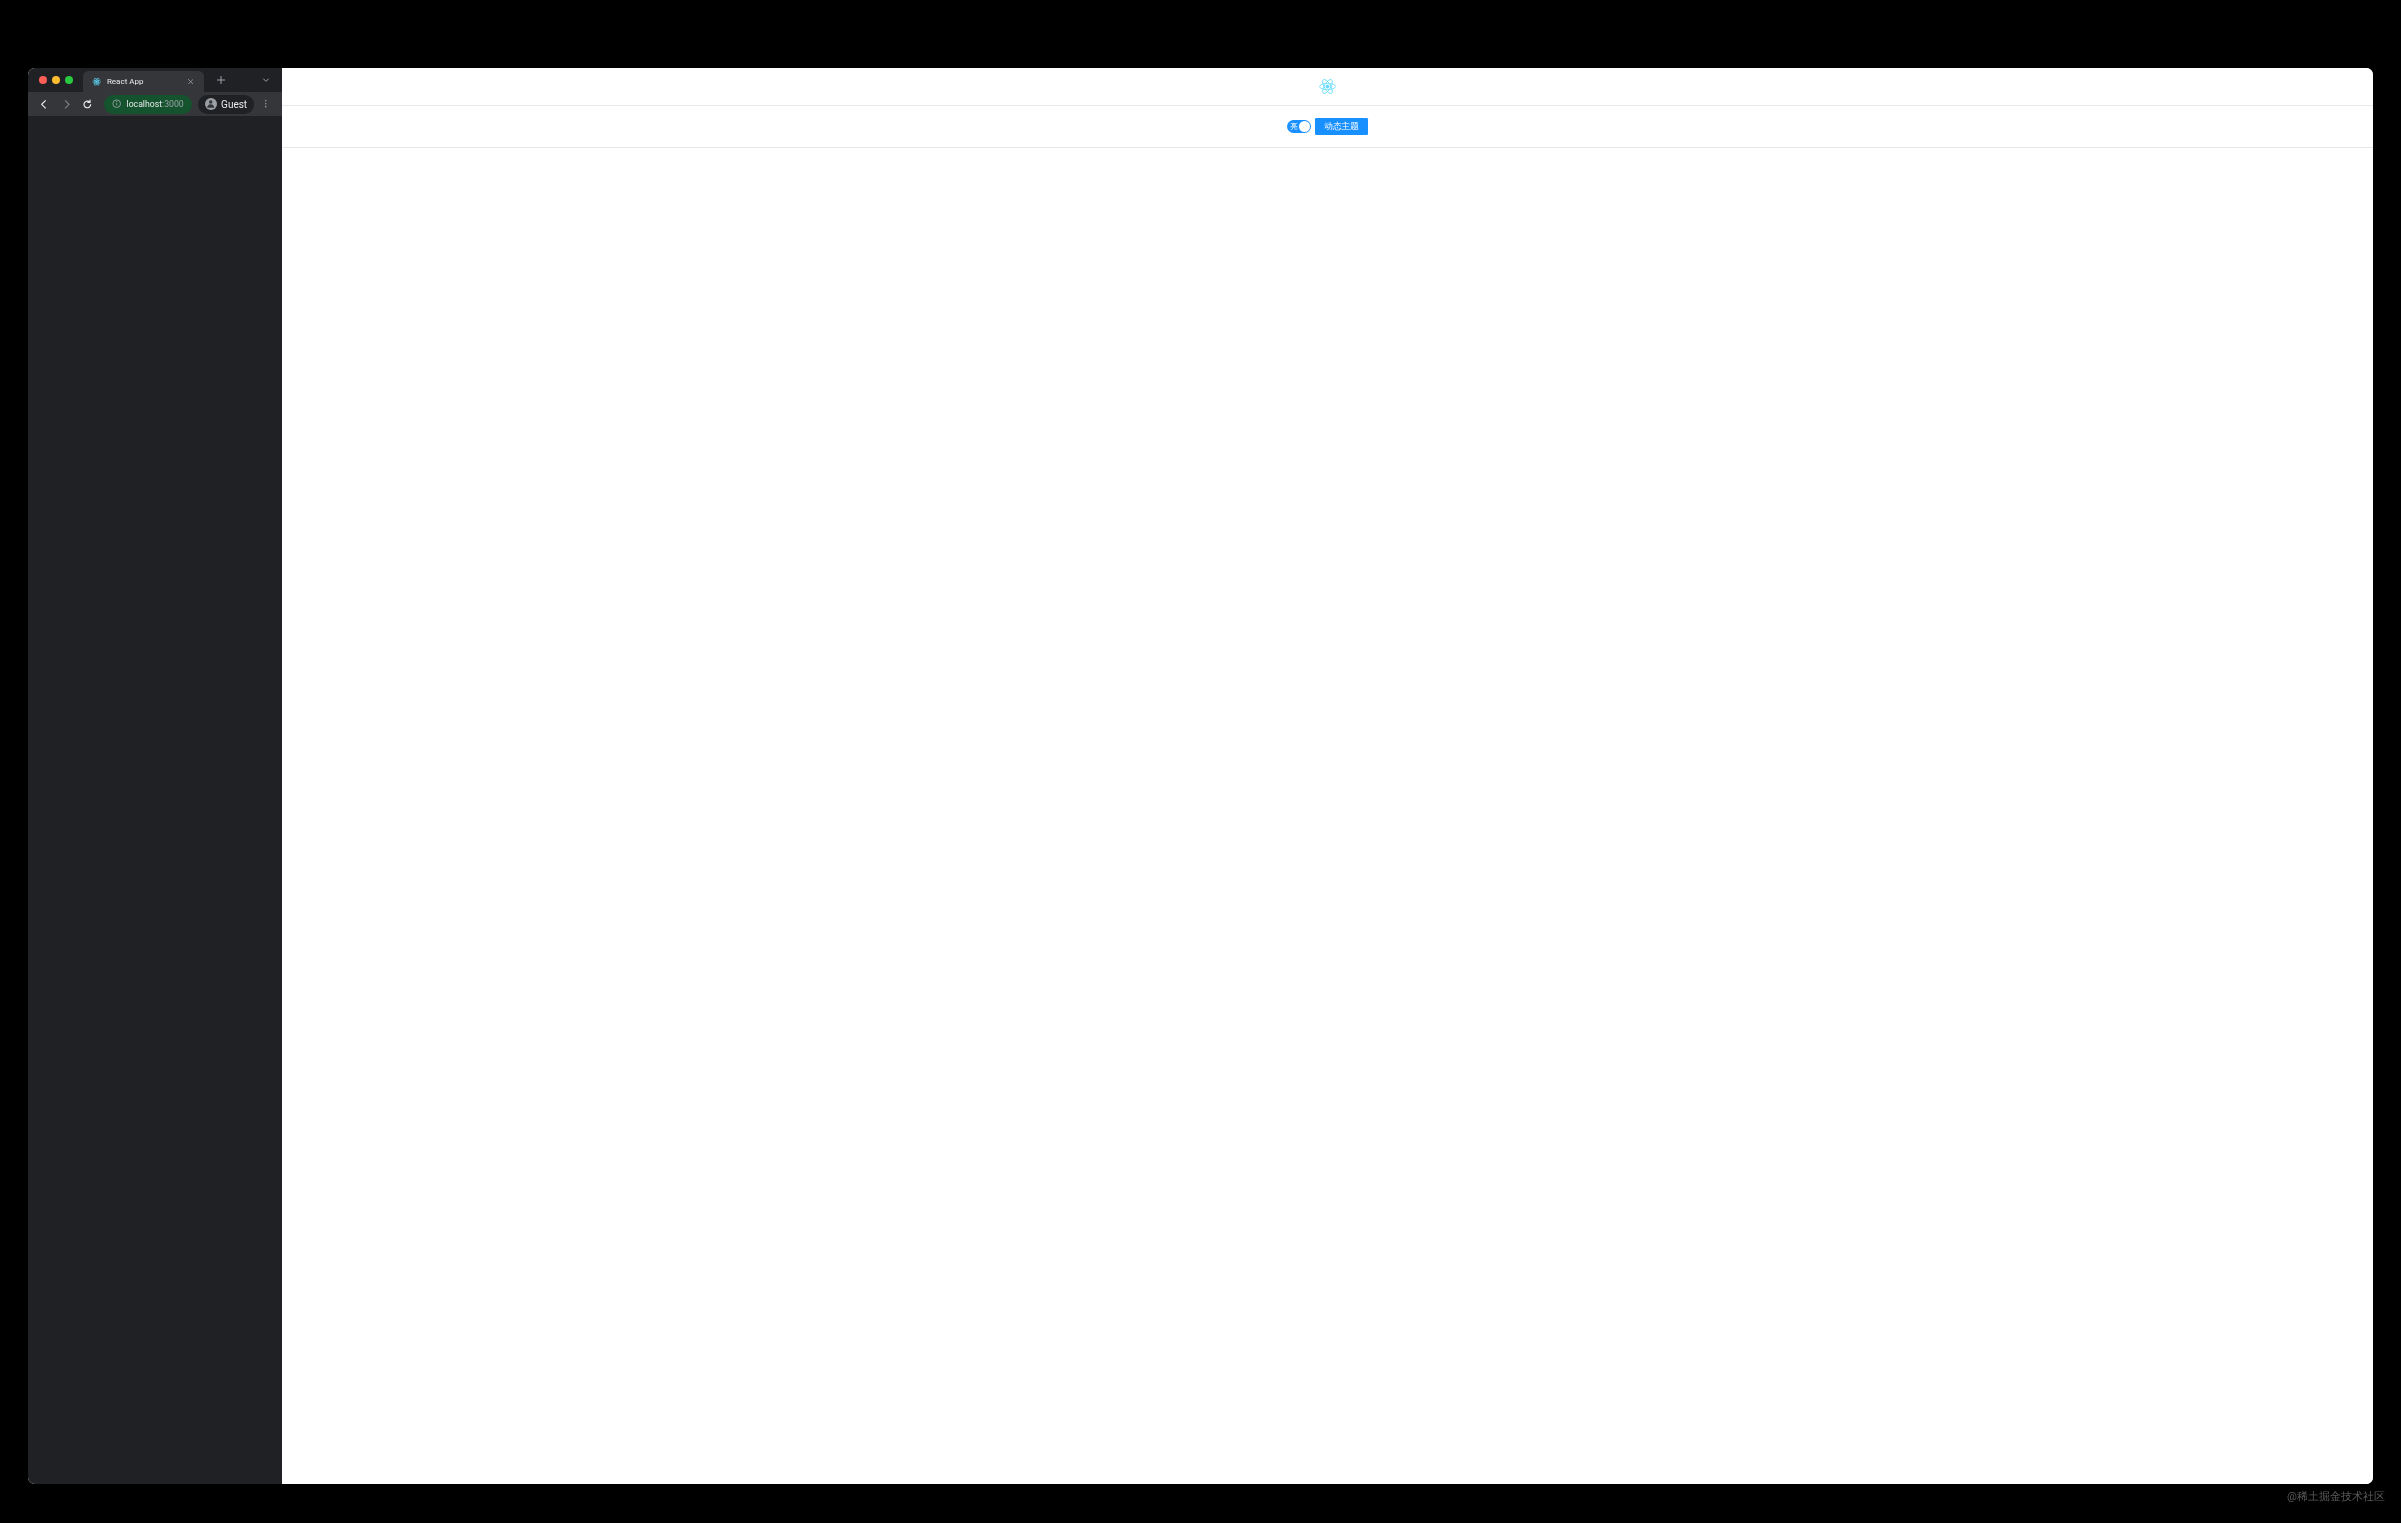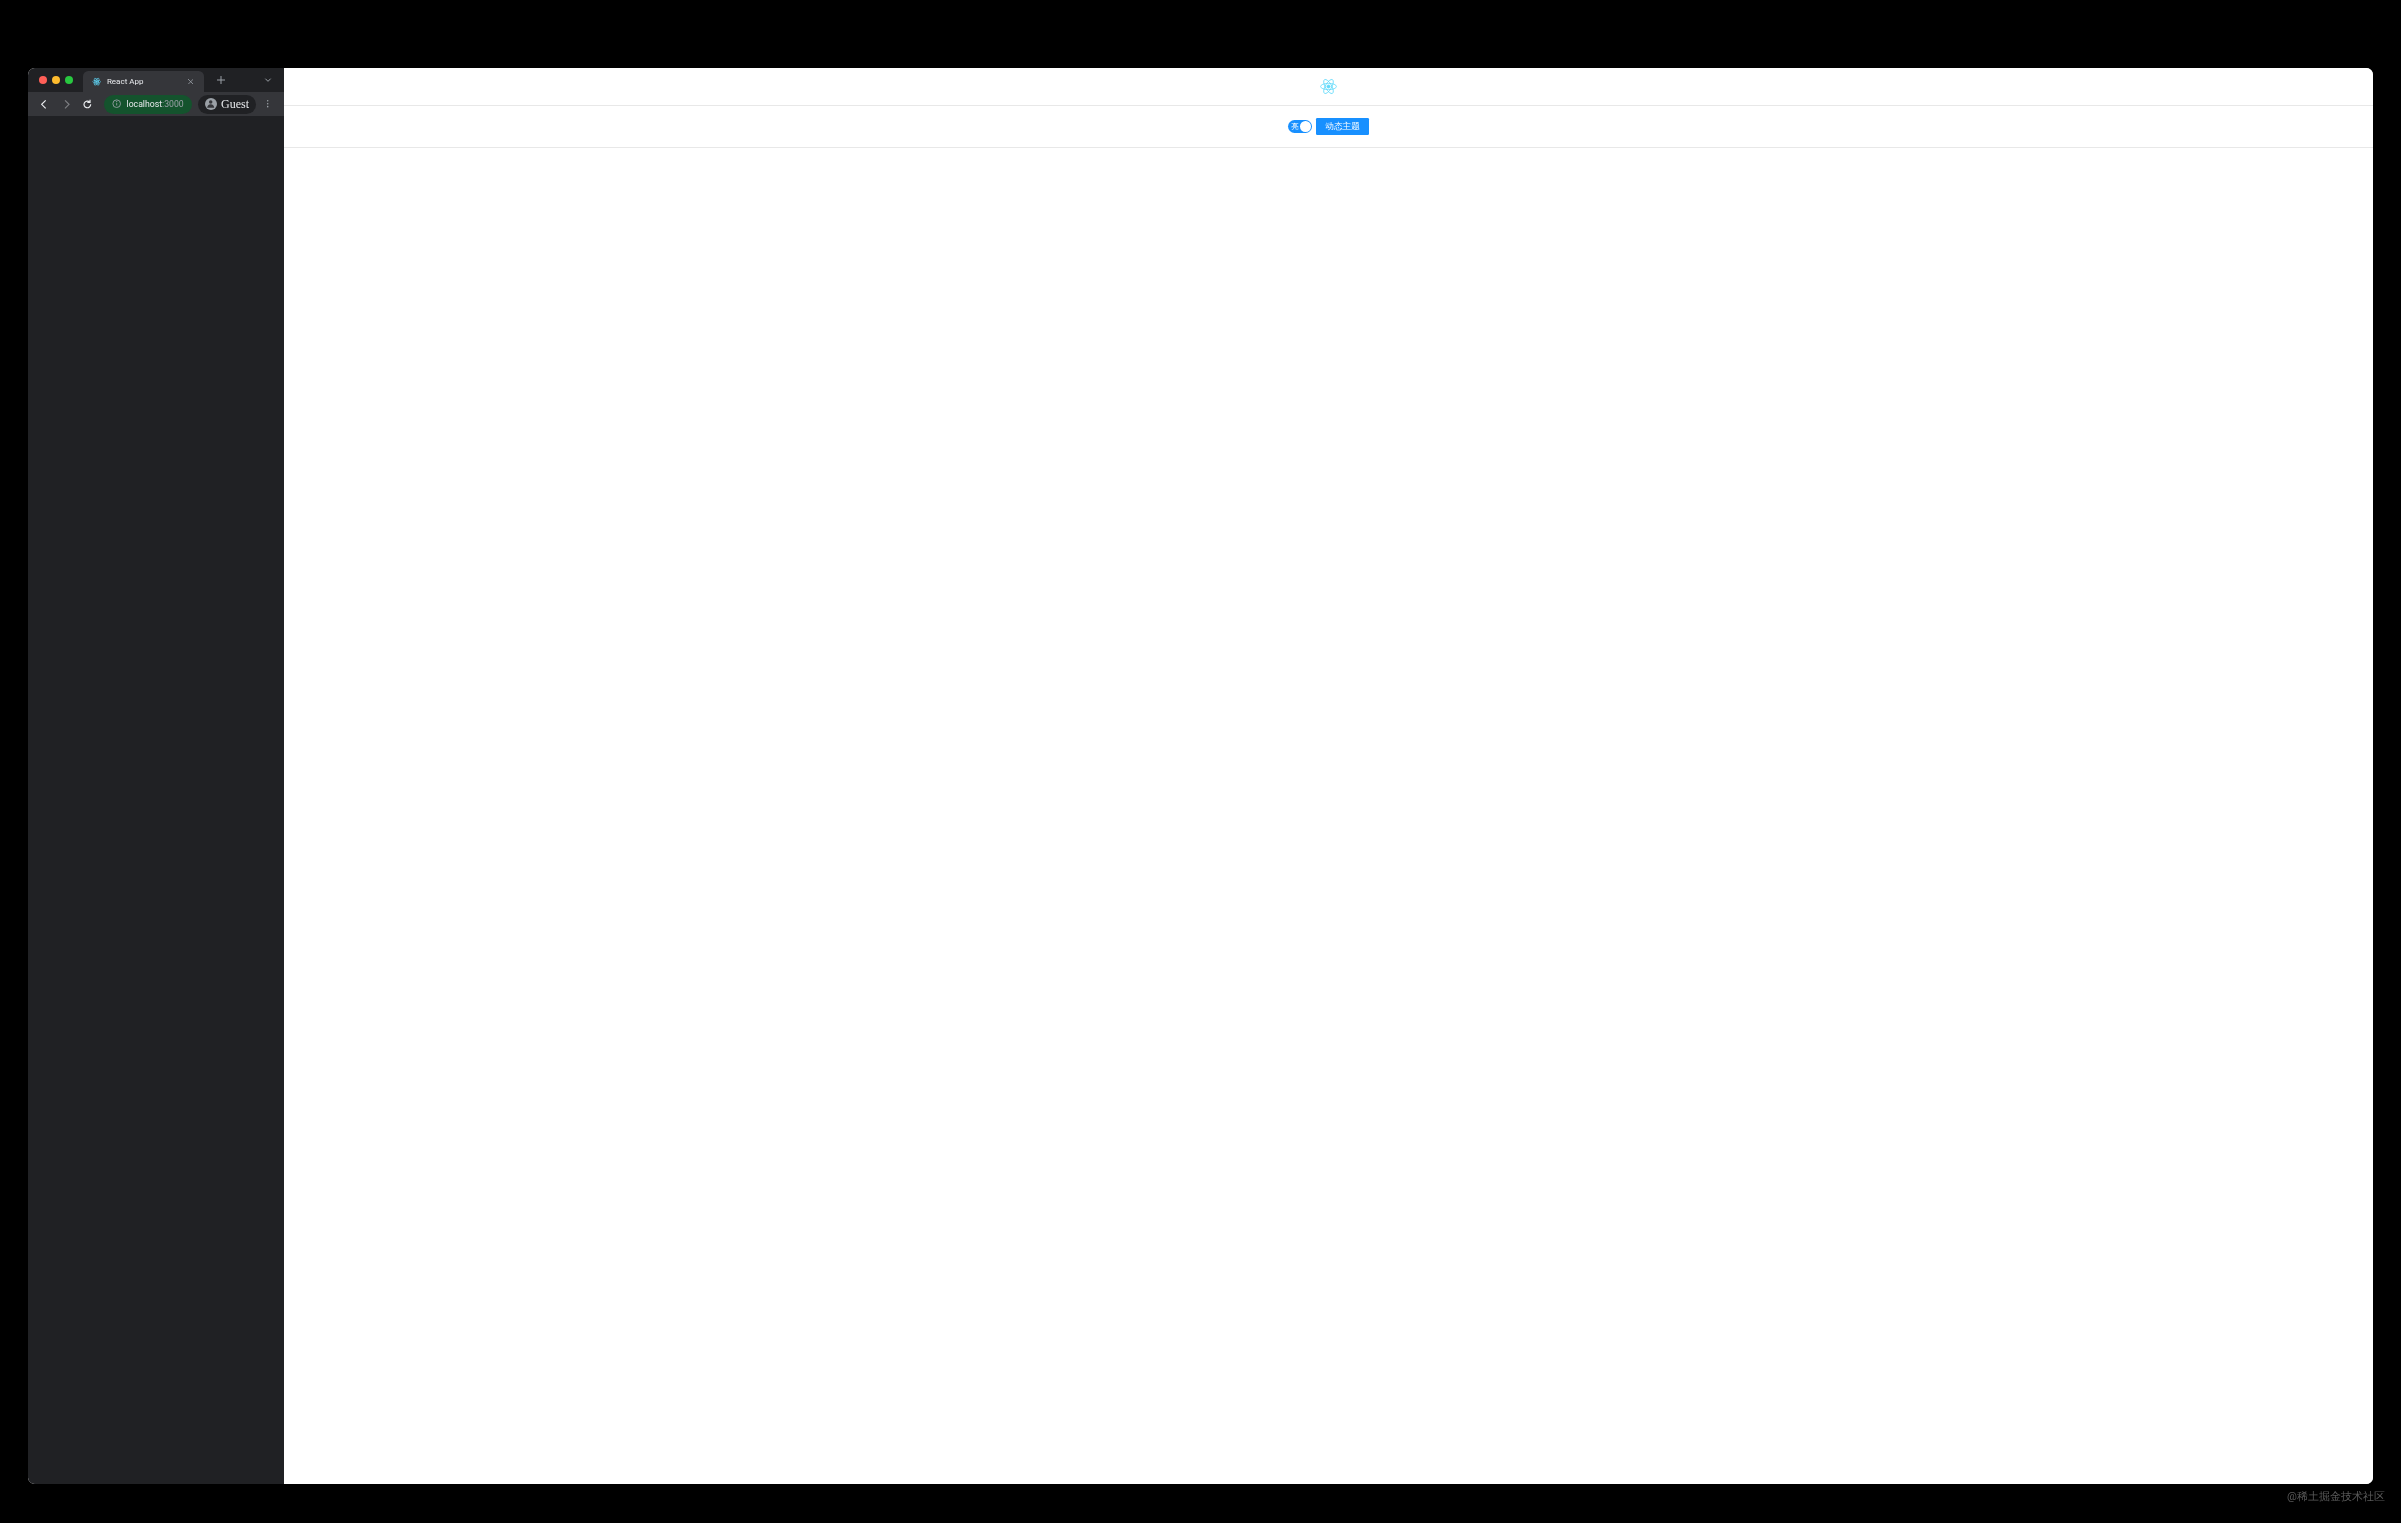--- a/index.html
+++ b/index.html
@@ -186,22 +186,21 @@
       height: 12px;
       border-radius: 50%;
       background: #9aa0a6;
       display: flex;
       align-items: center;
       justify-content: center;
     }
     
     .profile-label {
       color: #e8eaed;
-      font-size: 12px;
-      font-family: Liberation Serif, serif;
+      font-size: 10px;
     }
     
     .menu-btn {
       width: 19px;
       height: 19px;
       display: flex;
       align-items: center;
       justify-content: center;
       color: #9aa0a6;
       cursor: pointer;

